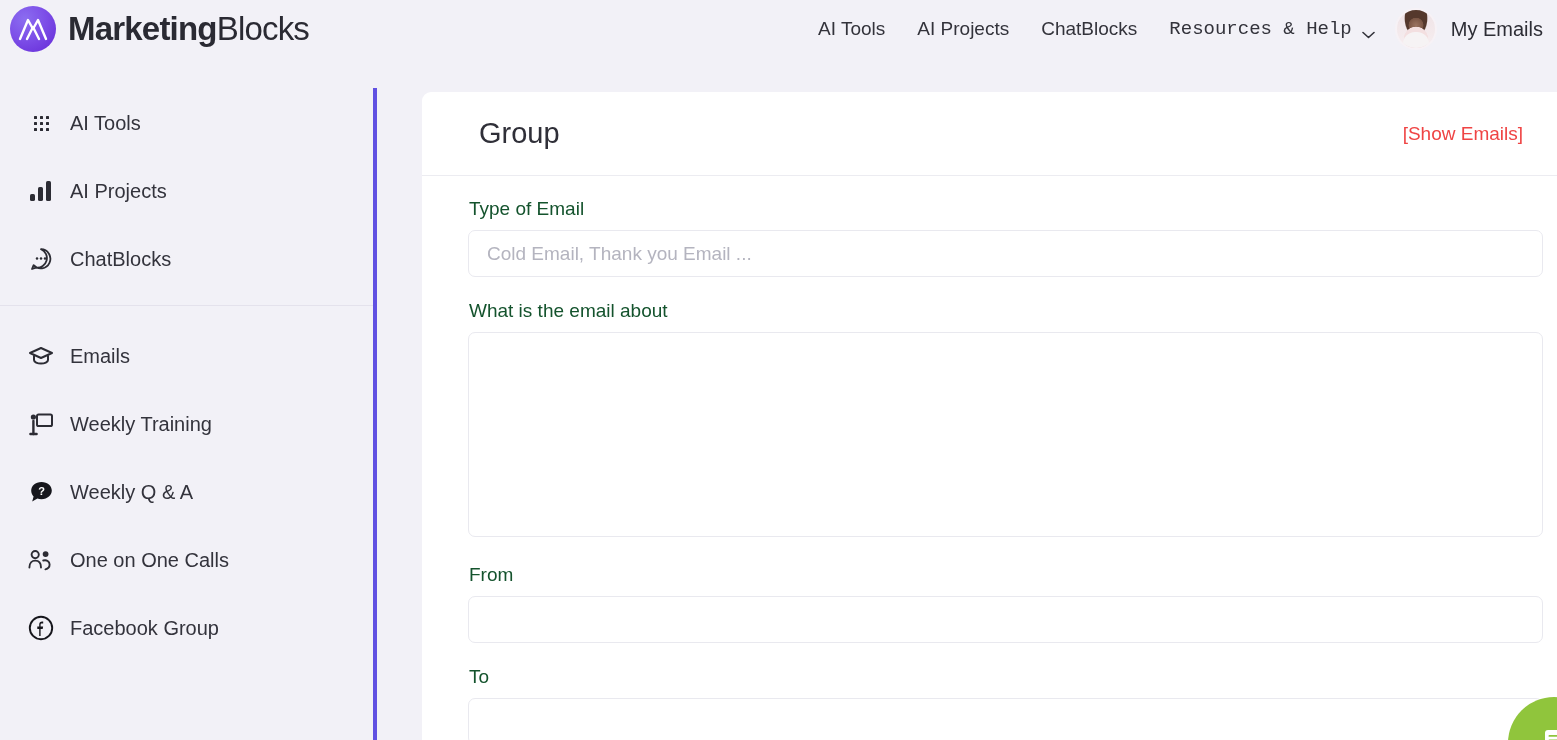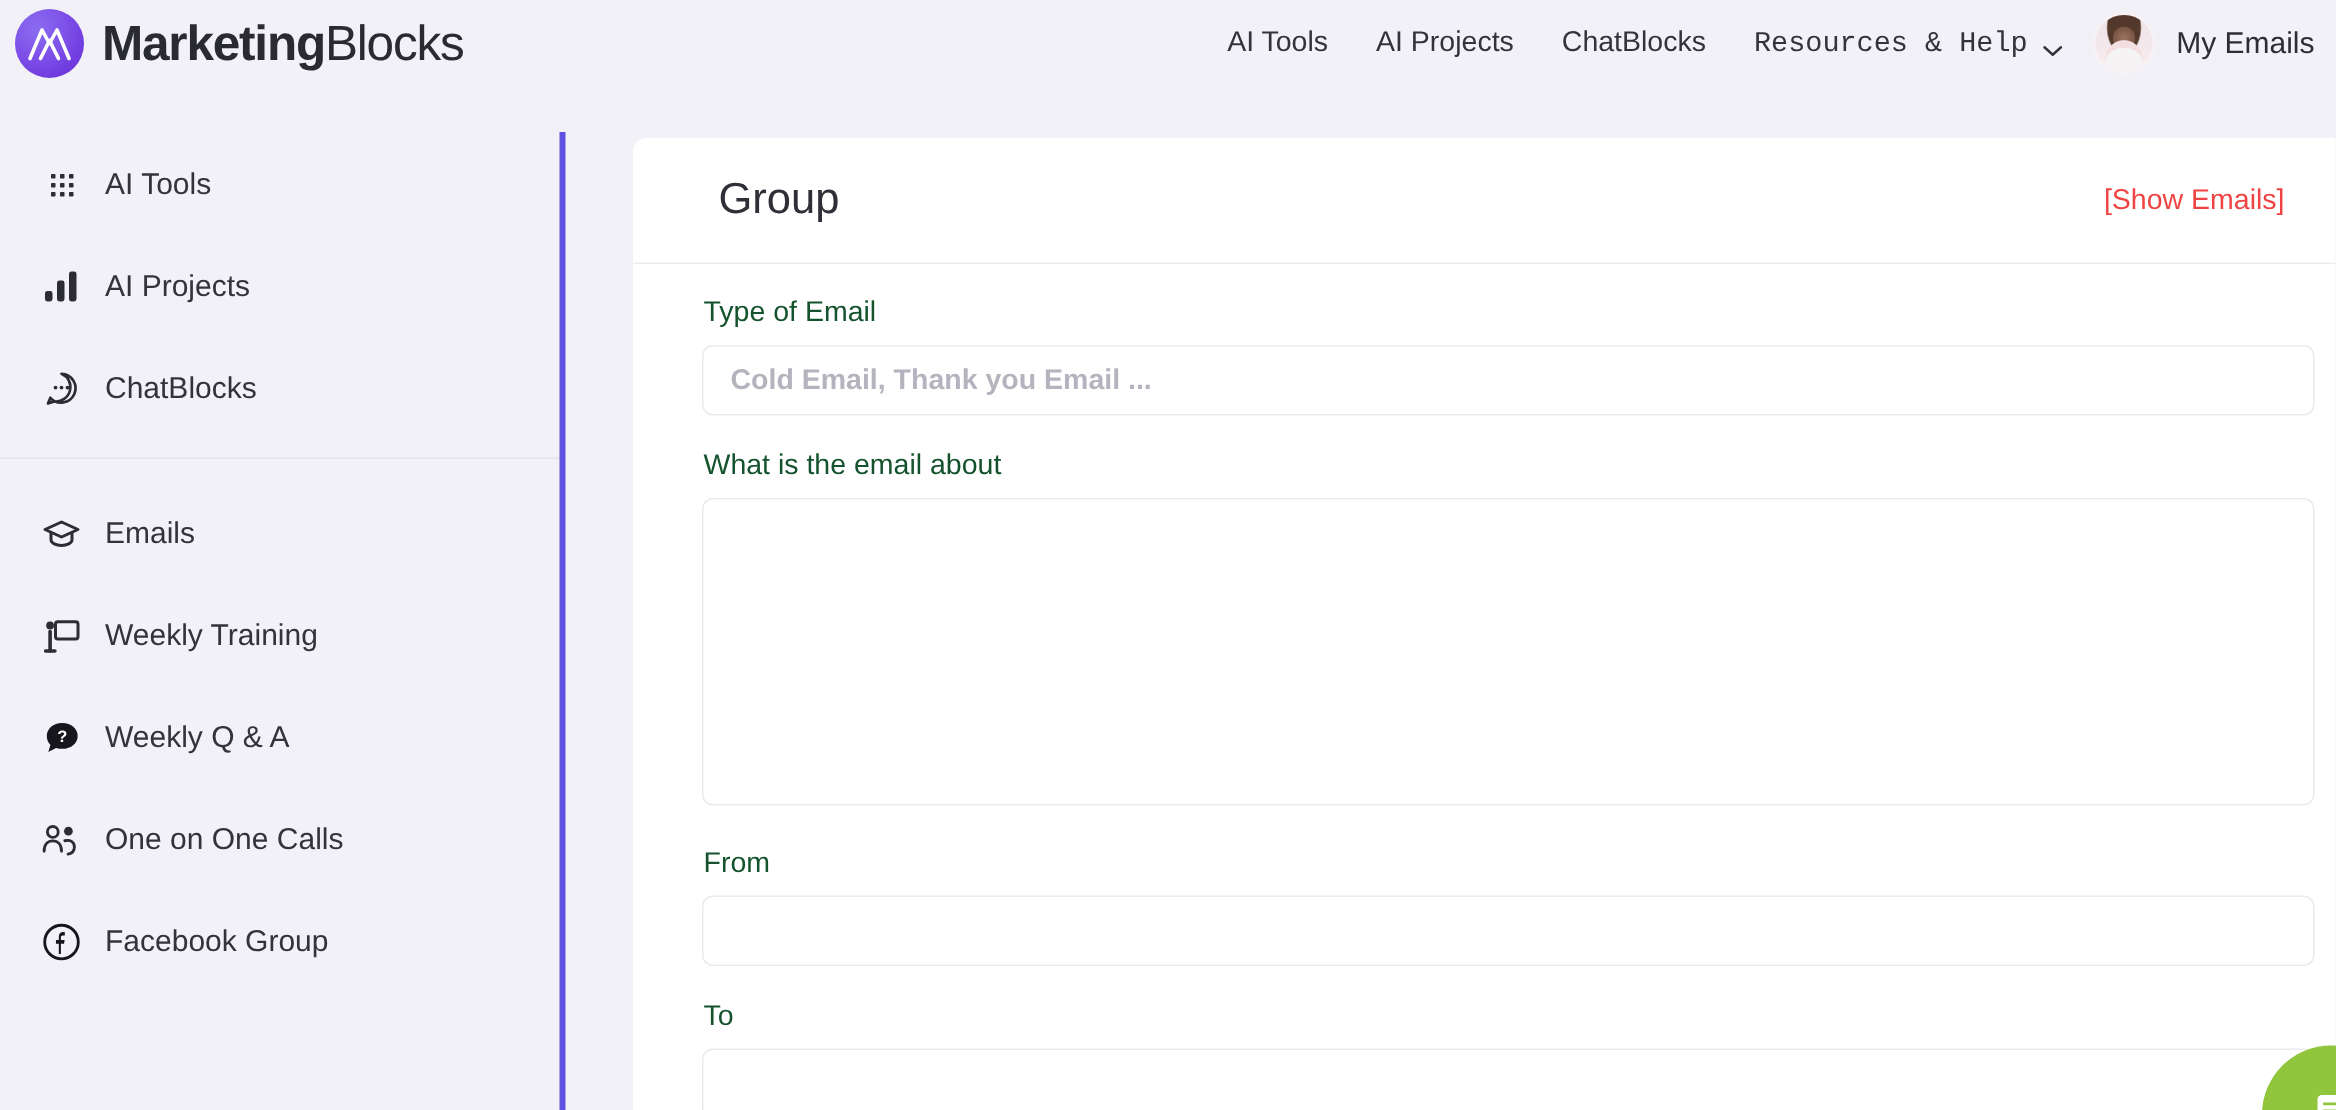--- a/index.html
+++ b/index.html
@@ -146,21 +146,20 @@
   .input-box {
     width: 1075px; height: 47px;
     border: 1px solid #e9e9ef;
     border-radius: 7px;
     background: #fff;
     font-size: 19px;
     color: #33333b;
     padding: 0 18px;
     font-family: "Liberation Sans", sans-serif;
     outline: none;
-    font-weight: bold;
   }
   .input-box::placeholder { color: #b4b4bf; }
   .textarea-box {
     width: 1075px; height: 205px;
     border: 1px solid #e9e9ef;
     border-radius: 7px;
     background: #fff;
     font-size: 19px;
     color: #33333b;
     padding: 12px 18px;

